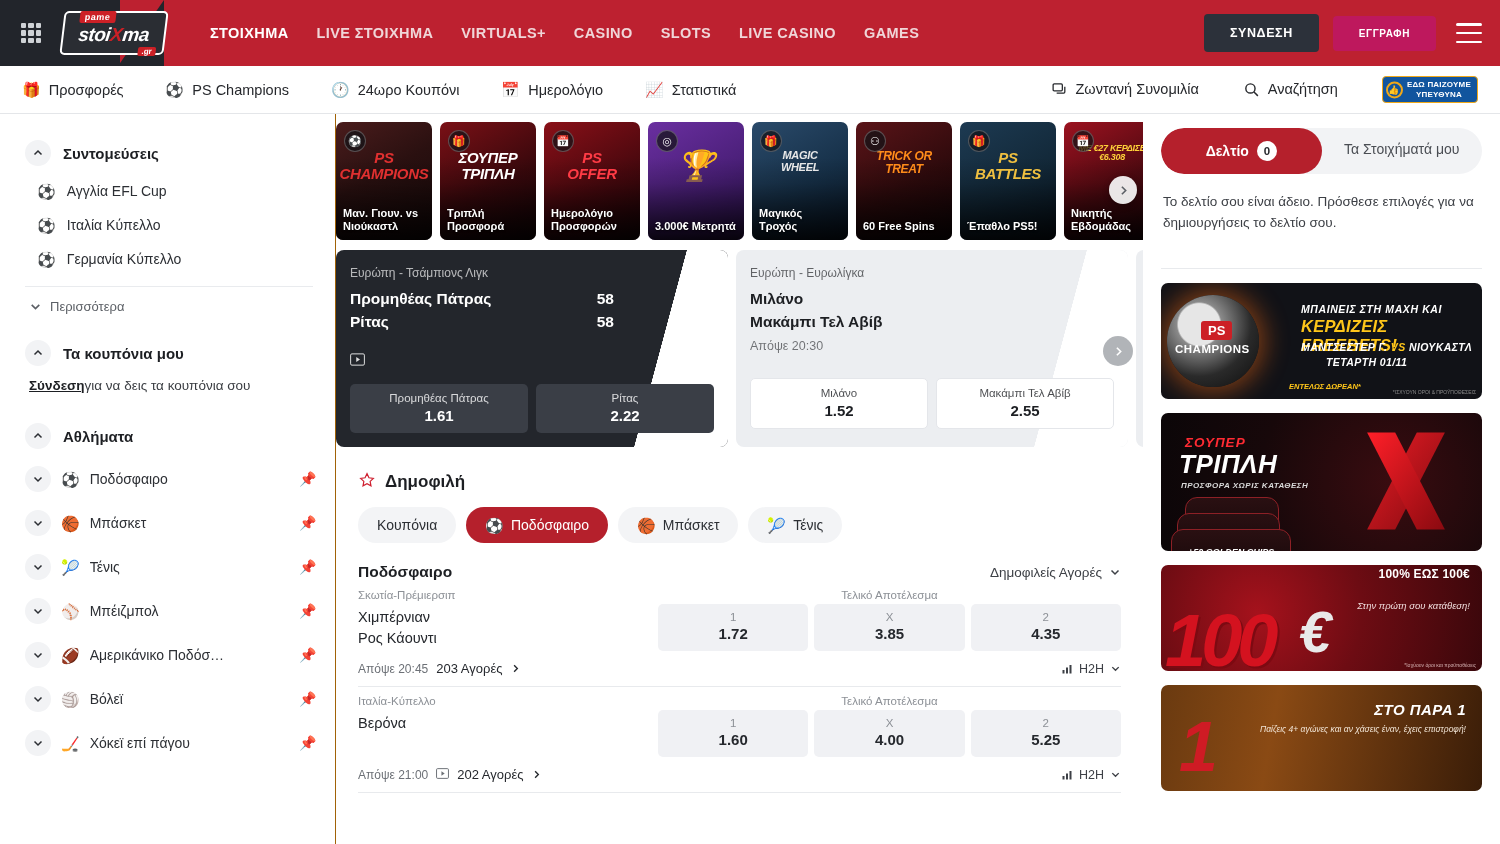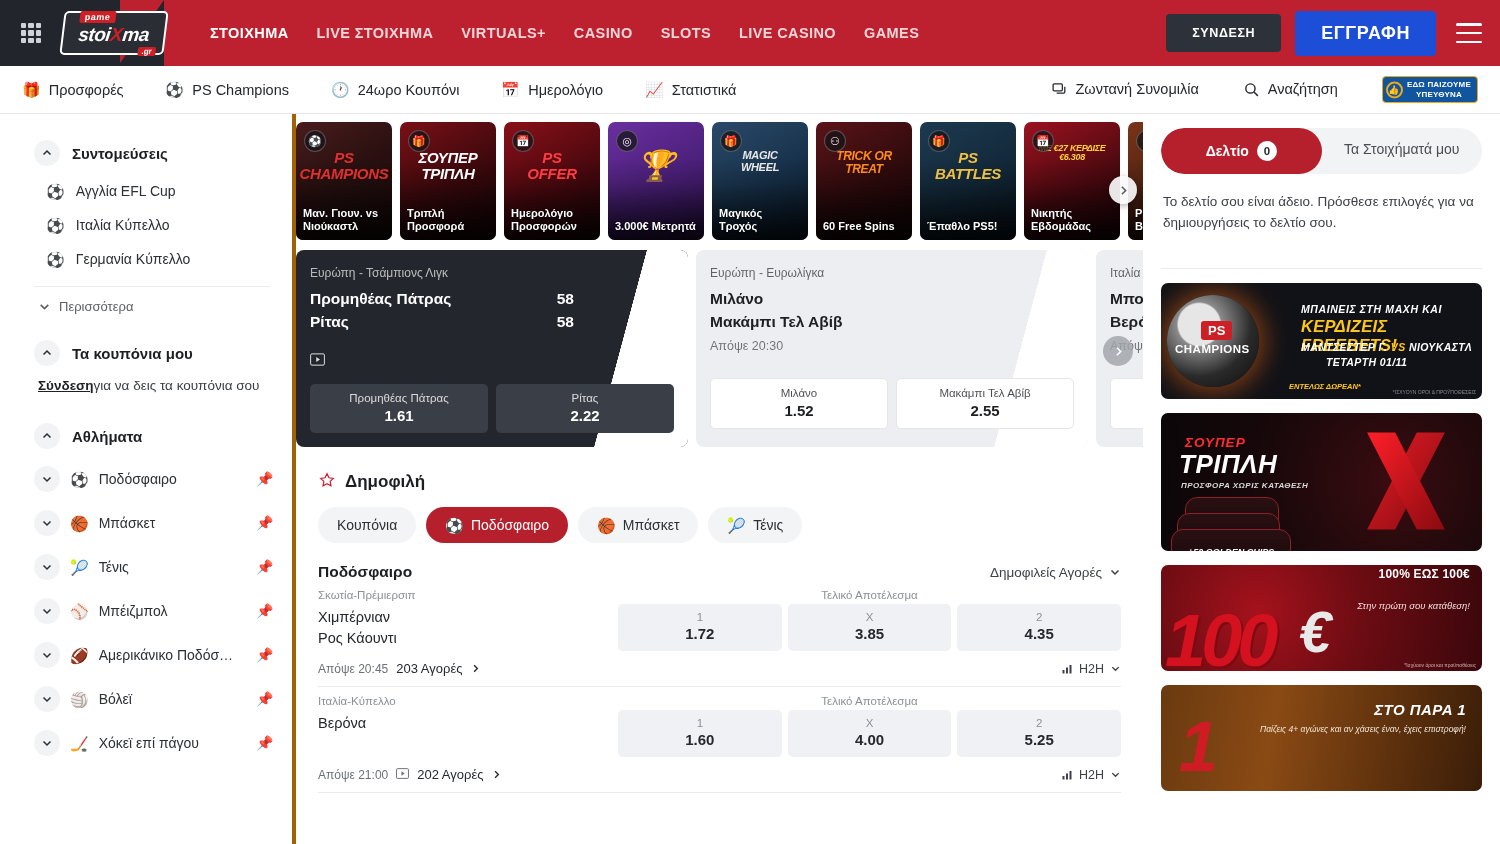--- a/index.html
+++ b/index.html
@@ -48,21 +48,21 @@
     text-decoration: none; cursor: pointer; white-space: nowrap;
   }
   .mainnav a.active { color: #ffffff; }
 
   .topbar-right { margin-left:auto; display:flex; align-items:center; gap:14px; padding-right:18px; position:relative; z-index:3;}
   .btn-login {
     background:#2c313a; color:#fff; border:none; font-weight:bold; font-size:12.5px;
     letter-spacing:.6px; padding: 12px 26px; border-radius:4px; cursor:pointer;
   }
   .btn-register {
-    background:#1d4ed8; color:#fff; border:none; font-weight:bold; font-size:18px;
+    background:#be185d; color:#fff; border:none; font-weight:bold; font-size:10px;
     letter-spacing:.6px; padding: 12px 26px; border-radius:4px; cursor:pointer;
   }
   .hamburger { width:26px; height:20px; display:flex; flex-direction:column; justify-content:space-between; cursor:pointer; margin-left:6px;}
   .hamburger i { display:block; height:2.5px; background:#fff; border-radius:2px; }
 
   
   .subnav {
     height: 48px; background:#fff; border-bottom:1px solid #e4e6e9;
     display:flex; align-items:center; padding: 0 22px; font-size:14.5px; color:#26282c;
   }
@@ -76,21 +76,21 @@
   .rg-badge .thumb {
     position:absolute; left:3px; top:50%; transform:translateY(-50%);
     width:17px; height:17px; border-radius:50%; border:2px solid #f0a818; background:#11559e;
     display:flex; align-items:center; justify-content:center; font-size:9px; color:#fff;
   }
   .ico { font-size:15px; line-height:1; display:inline-block;}
   .svgico { width:17px; height:17px; display:inline-block; vertical-align:middle;}
 
   
   .page { display:flex; height: calc(844px - 66px - 48px); }
-  .sidebar { width: 296px; background:#fff; border-right:4px solid #a16207; padding: 18px 0 0 12px; overflow:hidden;}
+  .sidebar { width: 336px; background:#fff; border-right:1px solid #a16207; padding: 18px 0 0 3px; overflow:hidden;}
   .main { flex:1; background:#fff; overflow:hidden; position:relative;}
   .rightcol { width: 357px; background:#fff; padding: 14px 18px 0 18px; overflow:hidden;}
 
   
   .sb-section-head { display:flex; align-items:center; gap:12px; padding: 8px 22px 8px 22px; cursor:pointer;}
   .chev-btn {
     width:26px; height:26px; border-radius:50%; background:#f2f3f5; display:flex; align-items:center;
     justify-content:center; flex:0 0 26px;
   }
   .chev-btn svg { width:12px; height:12px; }

